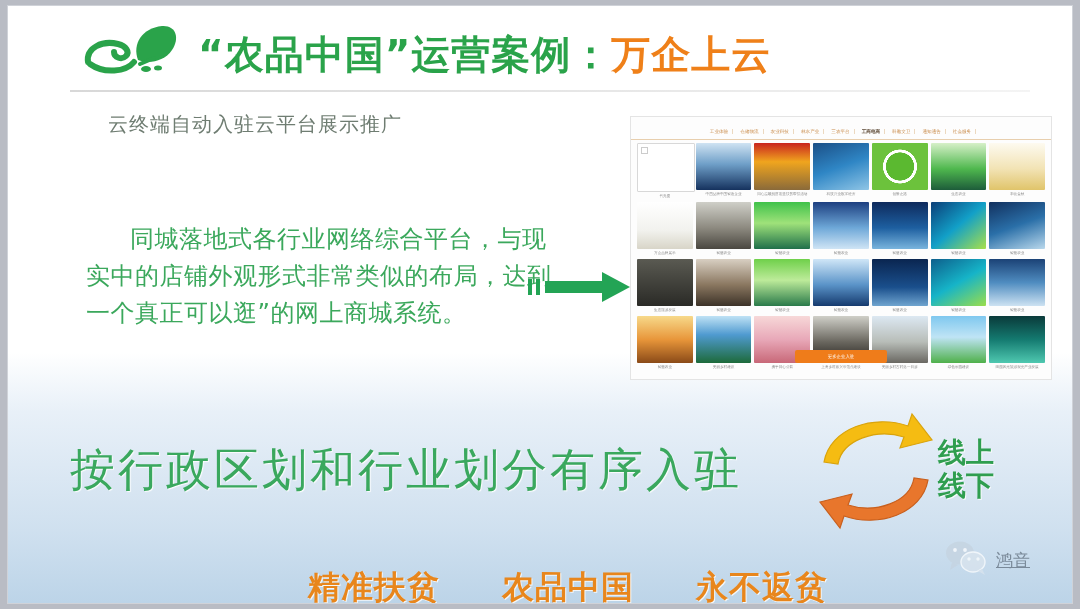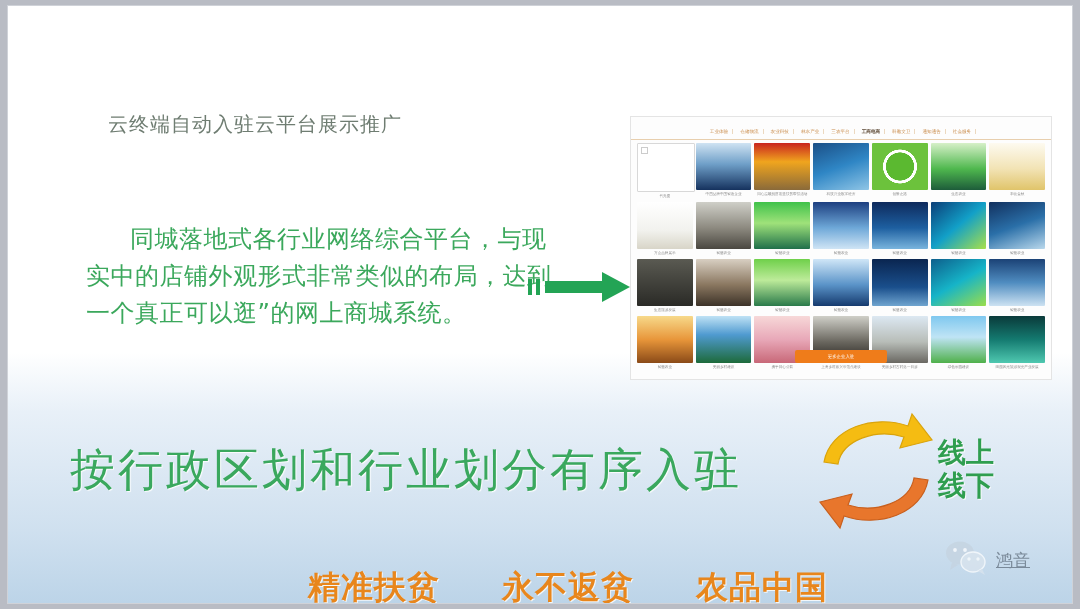--- a/index.html
+++ b/index.html
@@ -86,20 +86,36 @@
     text-shadow:1px 1px 0 rgba(255,255,255,.8);
   }
   #wechat{position:absolute;right:42px;bottom:24px;display:flex;align-items:center;gap:8px;opacity:.72;}
   #wechat-name{font-size:17px;color:#5d6b7a;text-decoration:underline;}
 </style>
 </head>
 <body>
 
 <div id="slide">
 
+  <div id="header">
+    <span id="logo">
+      <svg viewBox="0 0 108 62" width="108" height="62">
+        <path d="M8 40 C6 26 22 18 38 22 C46 24 50 30 46 34 C42 38 34 36 34 30" fill="none" stroke="#2aa34a" stroke-width="6" stroke-linecap="round"></path>
+        <path d="M10 42 C24 52 46 50 54 40" fill="none" stroke="#2aa34a" stroke-width="6" stroke-linecap="round"></path>
+        <path d="M58 38 C52 22 62 6 82 4 C96 3 100 16 92 28 C84 40 68 42 58 38 Z" fill="#2aa34a"></path>
+        <path d="M60 42 L74 36" stroke="#2aa34a" stroke-width="4" stroke-linecap="round"></path>
+        <ellipse cx="66" cy="47" rx="5" ry="3" fill="#2aa34a"></ellipse>
+        <ellipse cx="78" cy="46" rx="4" ry="2.5" fill="#2aa34a"></ellipse>
+      </svg>
+    </span>
+    <div id="title">
+      <span class="t-green">“农品中国”运营案例：</span><span class="t-orange">万企上云</span>
+    </div>
+    <div id="divider"></div>
+  </div>
 
   <div id="subhead">云终端自动入驻云平台展示推广</div>
   <div id="para">同城落地式各行业网络综合平台，与现实中的店铺外观形式非常类似的布局，达到一个真正可以逛”的网上商城系统。</div>
 
   <span id="arrow-right">
     <svg viewBox="0 0 104 38" width="104" height="38">
       <rect x="0" y="11" width="4" height="16" fill="#23a455"></rect>
       <rect x="8" y="11" width="4" height="16" fill="#23a455"></rect>
       <rect x="17" y="13" width="60" height="12" fill="#23a455"></rect>
       <polygon points="74,4 102,19 74,34" fill="#23a455"></polygon>
@@ -247,22 +263,22 @@
         <path d="M8 52 C14 18 58 4 92 16 L96 4 L116 30 L84 38 L88 27 C60 18 26 30 22 54 Z" fill="#f5bc12" stroke="#d9a30c" stroke-width="1.2"></path>
       </g>
       <g>
         <path d="M112 70 C106 104 62 118 28 106 L24 118 L4 92 L36 84 L32 95 C60 104 94 92 98 68 Z" fill="#e8762c" stroke="#c85f1d" stroke-width="1.2"></path>
       </g>
     </svg>
   </div>
 
   <div id="slogans">
     <span>精准扶贫</span>
+    <span>农品中国</span>
     <span>永不返贫</span>
-    <span>农品中国</span>
   </div>
 
   <div id="wechat">
     <span>
       <svg width="44" height="34" viewBox="0 0 44 34">
         <ellipse cx="16" cy="12" rx="14" ry="11.5" fill="#c5d3e0"></ellipse>
         <polygon points="8,21 6,29 14,24" fill="#c5d3e0"></polygon>
         <circle cx="11" cy="9" r="1.9" fill="#fff"></circle>
         <circle cx="21" cy="9" r="1.9" fill="#fff"></circle>
         <ellipse cx="29" cy="21" rx="12" ry="10" fill="#dbe5ee" stroke="#fff" stroke-width="1.4"></ellipse>

